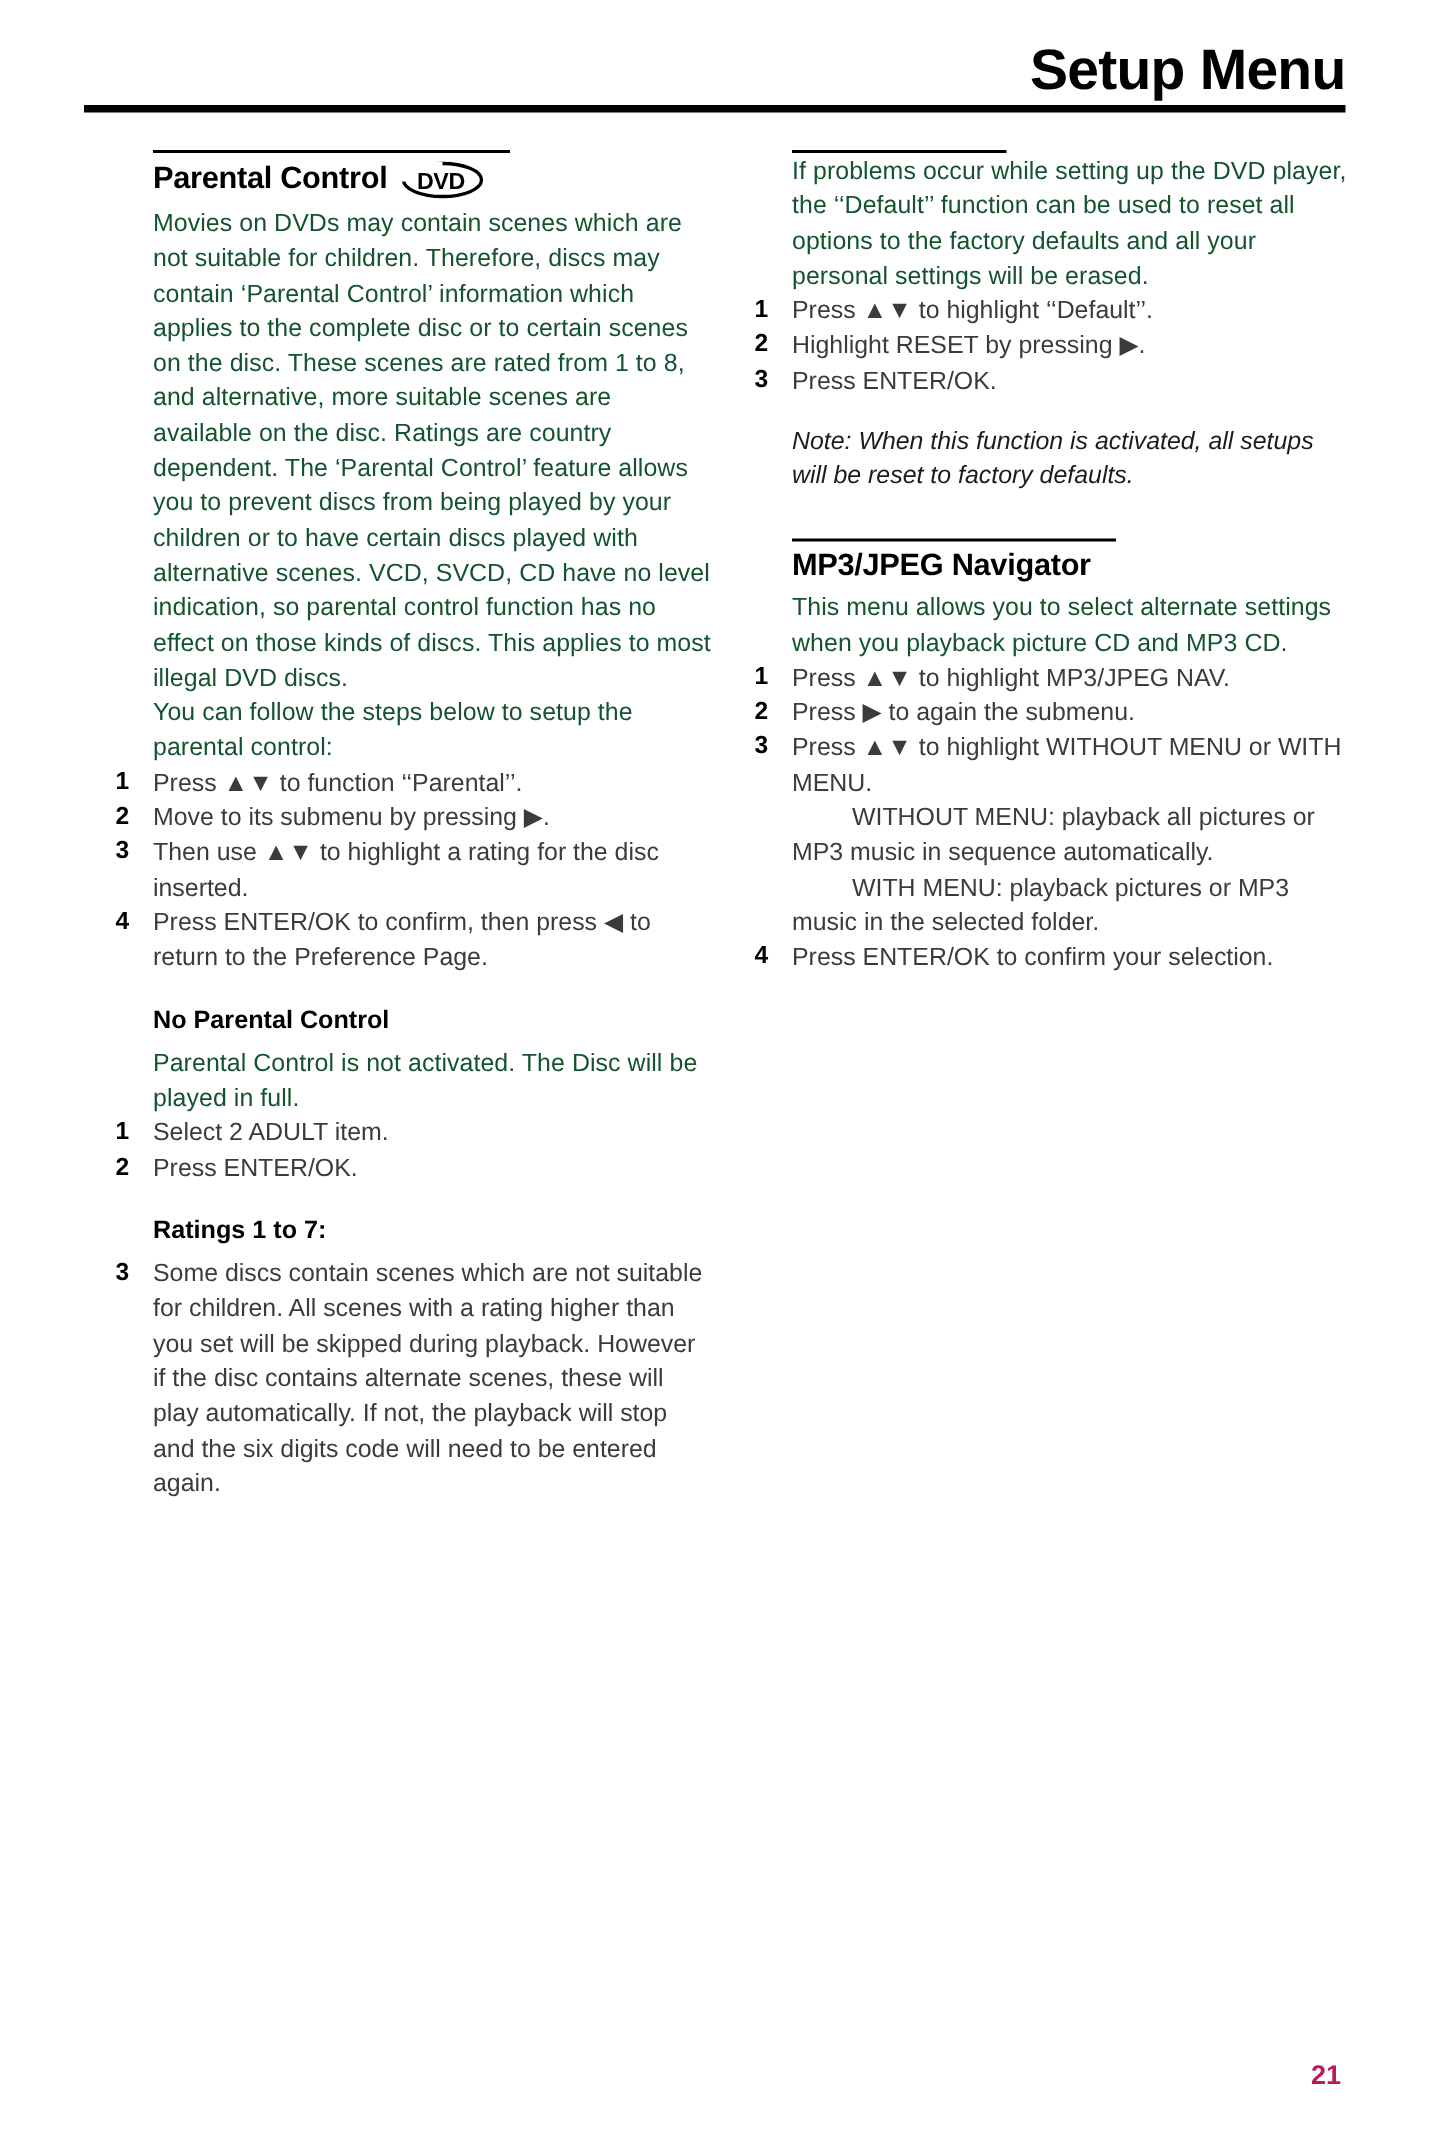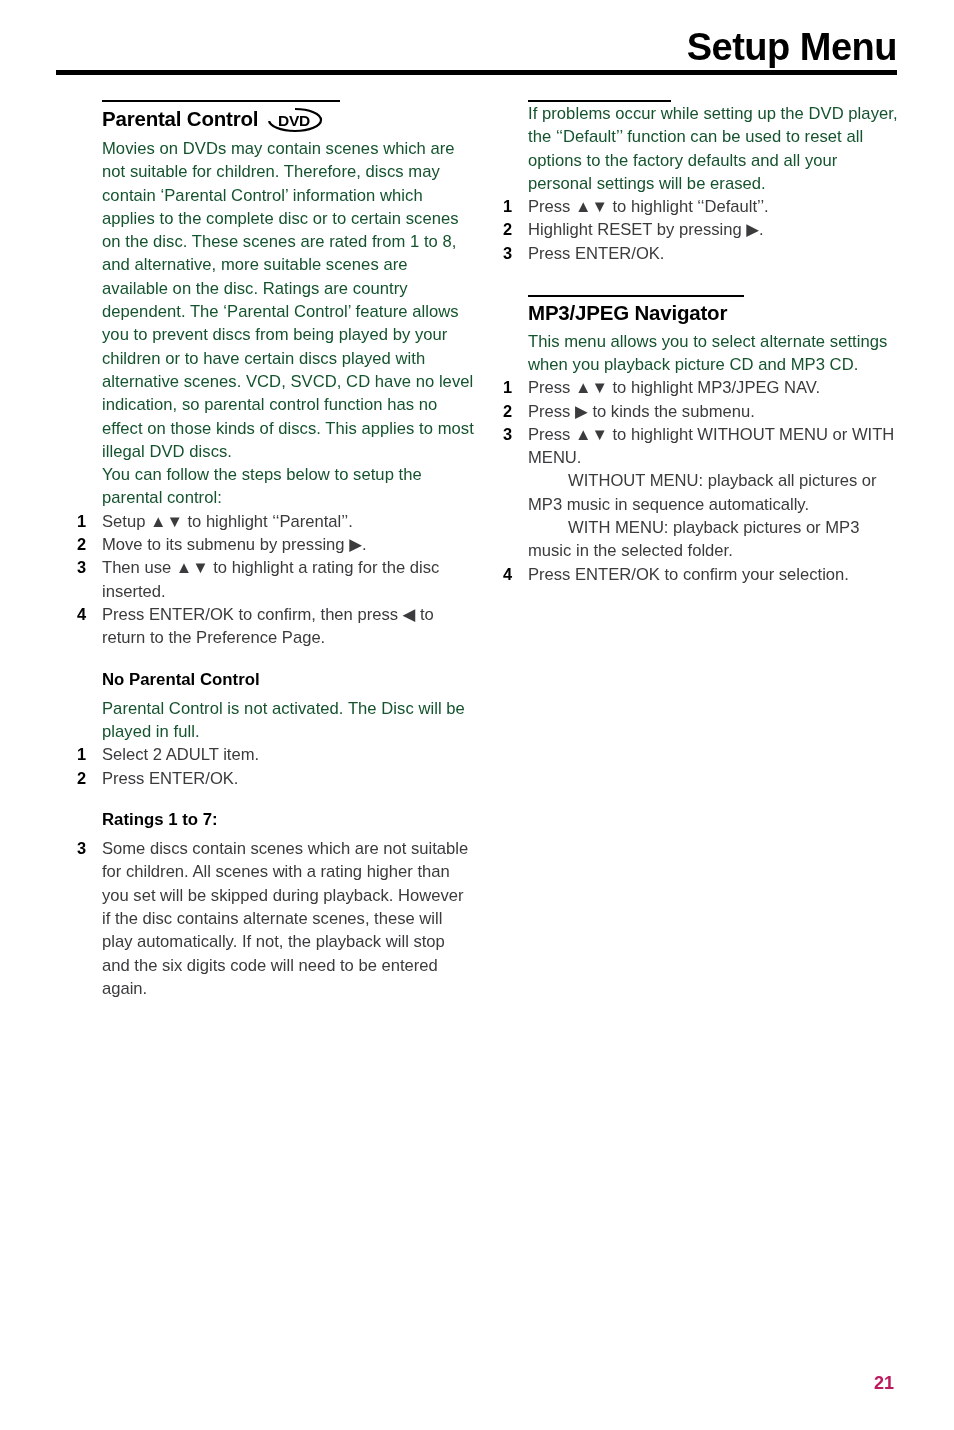--- a/index.html
+++ b/index.html
@@ -175,21 +175,21 @@
           </svg>
         </span>
       </h2>
 
       <p class="body">Movies on DVDs may contain scenes which are not suitable for children. Therefore, discs may contain ‘Parental Control’ information which applies to the complete disc or to certain scenes on the disc. These scenes are rated from 1 to 8, and alternative, more suitable scenes are available on the disc. Ratings are country dependent. The ‘Parental Control’ feature allows you to prevent discs from being played by your children or to have certain discs played with alternative scenes. VCD, SVCD, CD have no level indication, so parental control function has no effect on those kinds of discs. This applies to most illegal DVD discs.</p>
       <p class="body">You can follow the steps below to setup the parental control:</p>
 
       <ol class="steps">
         <li>
           <span class="num">1</span>
-          <span class="txt">Setup ▲▼ to highlight ‘‘Parental’’.</span>
+          <span class="txt">Press ▲▼ to function ‘‘Parental’’.</span>
         </li>
         <li>
           <span class="num">2</span>
           <span class="txt">Move to its submenu by pressing ▶.</span>
         </li>
         <li>
           <span class="num">3</span>
           <span class="txt">Then use ▲▼ to highlight a rating for the disc inserted.</span>
         </li>
         <li>
@@ -238,38 +238,39 @@
         </li>
         <li>
           <span class="num">2</span>
           <span class="txt">Highlight RESET by pressing ▶.</span>
         </li>
         <li>
           <span class="num">3</span>
           <span class="txt">Press ENTER/OK.</span>
         </li>
       </ol>
+      <p class="note">Note: When this function is activated, all setups will be reset to factory defaults.</p>
     </section>
 
     <div class="spacer-lg"></div>
 
     <section class="section">
       <div class="sec-rule w-mp3"></div>
       <h2 class="sec-title">
         <span>MP3/JPEG Navigator</span>
       </h2>
       <p class="body">This menu allows you to select alternate settings when you playback picture CD and MP3 CD.</p>
       <ol class="steps">
         <li>
           <span class="num">1</span>
           <span class="txt">Press ▲▼ to highlight MP3/JPEG NAV.</span>
         </li>
         <li>
           <span class="num">2</span>
-          <span class="txt">Press ▶ to kinds the submenu.</span>
+          <span class="txt">Press ▶ to again the submenu.</span>
         </li>
         <li>
           <span class="num">3</span>
           <span class="txt">Press ▲▼ to highlight WITHOUT MENU or WITH MENU.</span>
           <span class="indent">WITHOUT MENU: playback all pictures or MP3 music in sequence automatically.</span>
           <span class="indent">WITH MENU: playback pictures or MP3 music in the selected folder.</span>
         </li>
         <li>
           <span class="num">4</span>
           <span class="txt">Press ENTER/OK to confirm your selection.</span>

